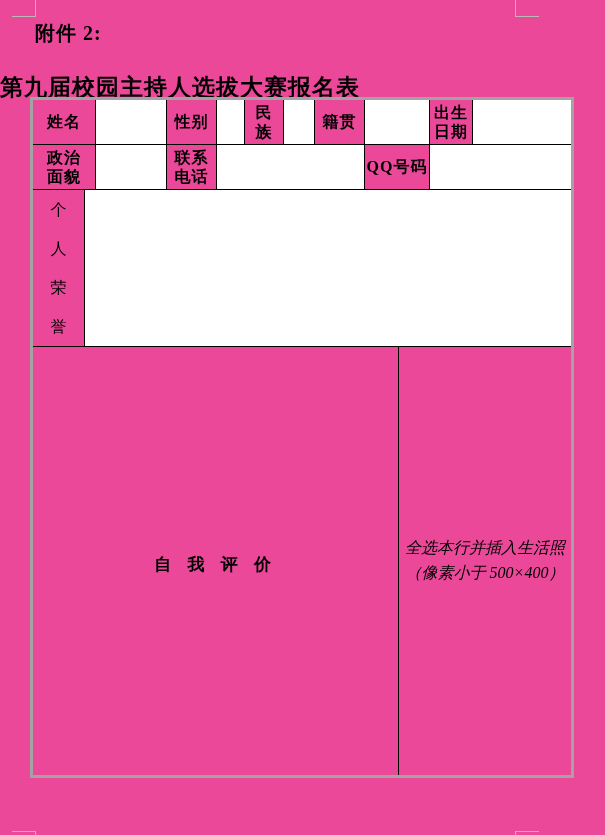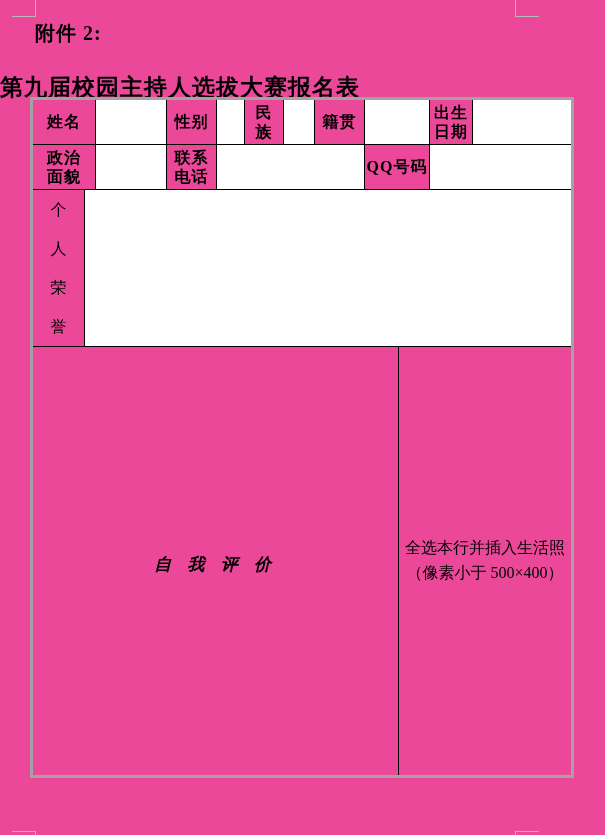--- a/index.html
+++ b/index.html
@@ -55,32 +55,31 @@
   td.honors{
     font-weight:normal;
     white-space:pre-line;
     line-height:39px;
     font-size:17px;
     letter-spacing:0;
   }
   td.selfeval{
     vertical-align:top;
     text-align:center;
-    font-style:italic;
   }
   .selfeval-heading{
     display:inline-block;
     margin-top:7px;
     font-weight:bold;
     font-size:17px;
     letter-spacing:6px;
   }
   td.photo{
     vertical-align:middle;text-align:center;
-    font-size:15px;line-height:1.55;
+    font-size:15px;line-height:1.55;font-style:italic;
   }
   .r1{height:46px;}
   .r2{height:45px;}
   .r3{height:45px;}
   .r4{height:155px;}
   .r5{height:430px;}
 </style>
 </head>
 <body>
 

